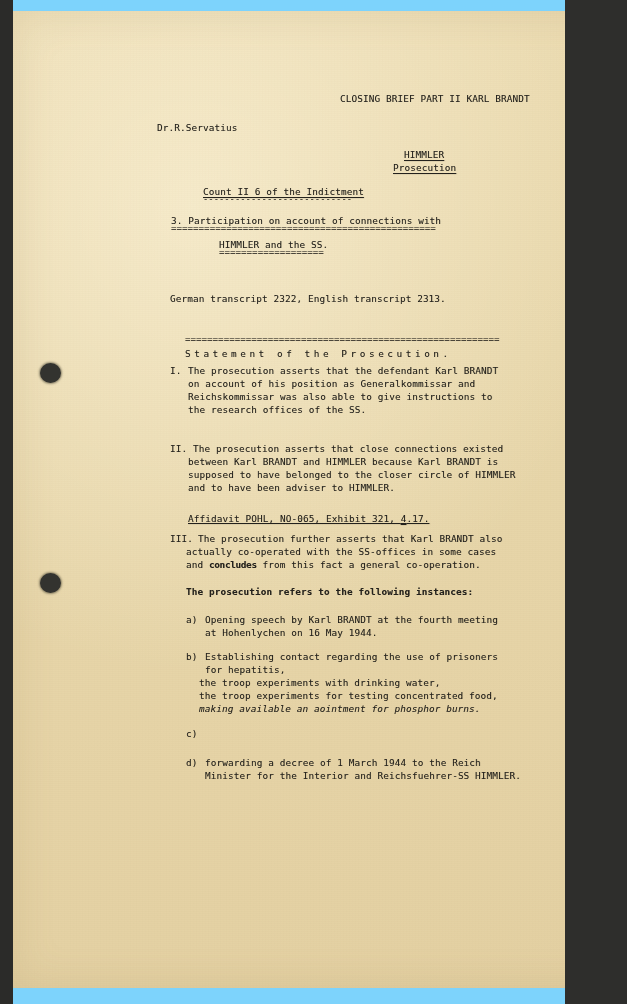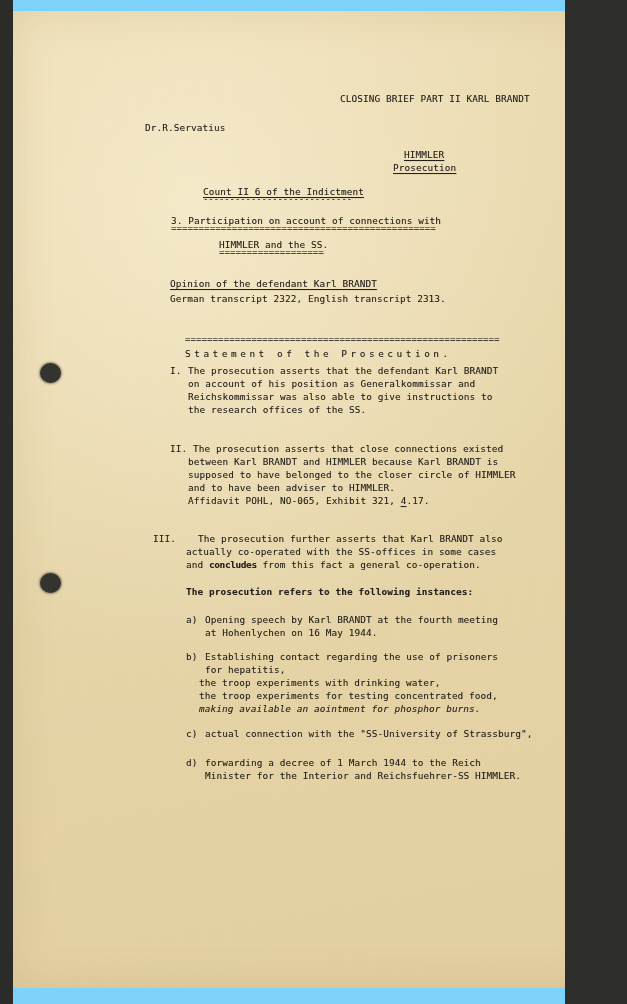--- a/index.html
+++ b/index.html
@@ -96,73 +96,71 @@
   <div class="page">
     <div class="grain"></div>
 
     <div class="hole h1"></div>
     <div class="hole h2"></div>
 
     <div class="text-layer">
 
       <div class="ln" style="left:327px; top:81px;">CLOSING BRIEF PART II KARL BRANDT</div>
 
-      <div class="ln" style="left:132px; top:110px;">Dr.R.Servatius</div>
+      <div class="ln" style="left:144px; top:110px;">Dr.R.Servatius</div>
 
       <div class="ln u" style="left:391px; top:137px;">HIMMLER</div>
       <div class="ln u" style="left:380px; top:150px;text-align:center;">Prosecution</div>
 
       <div class="ln u" style="left:190px; top:174px;">Count II 6 of the Indictment</div>
       <div class="ln" style="left:190px; top:182px; font-size:8.6px;">----------------------------</div>
 
       <div class="ln" style="left:158px; top:203px;">3. Participation on account of connections with</div>
       <div class="ln eq" style="left:158px; top:211px;">================================================</div>
 
       <div class="ln" style="left:206px; top:227px;">HIMMLER and the SS.</div>
       <div class="ln eq" style="left:206px; top:235px;">===================</div>
 
-      <div class="ln u" style="left:157px; top:266px;">Opinion of the defendant Karl BRANDT</div>
       <div class="ln" style="left:157px; top:281px;">German transcript 2322, English transcript 2313.</div>
 
       <div class="ln spaced" style="left:172px; top:314px;margin-top:22px;">Statement of the Prosecution.</div>
       <div class="ln eq" style="left:172px; top:322px;">=========================================================</div>
 
       <div class="ln" style="left:157px; top:353px;">I.</div>
       <div class="ln" style="left:175px; top:353px;">The prosecution asserts that the defendant Karl BRANDT</div>
       <div class="ln" style="left:175px; top:366px;">on account of his position as Generalkommissar and</div>
       <div class="ln" style="left:175px; top:379px;">Reichskommissar was also able to give instructions to</div>
       <div class="ln" style="left:175px; top:392px;">the research offices of the SS.</div>
 
       <div class="ln" style="left:157px; top:431px;">II.</div>
       <div class="ln" style="left:180px; top:431px;">The prosecution asserts that close connections existed</div>
       <div class="ln" style="left:175px; top:444px;">between Karl BRANDT and HIMMLER because Karl BRANDT is</div>
       <div class="ln" style="left:175px; top:457px;">supposed to have belonged to the closer circle of HIMMLER</div>
       <div class="ln" style="left:175px; top:470px;">and to have been adviser to HIMMLER.</div>
-      <div class="ln" style="left:175px; top:483px;"><span>Affidavit POHL, NO-065, Exhibit 321, </span><span class="u">4</span><span>.17.</span></div>
+      <div class="ln" style="left:175px; top:501px;text-decoration:underline;"><span>Affidavit POHL, NO-065, Exhibit 321, </span><span class="u">4</span><span>.17.</span></div>
 
-      <div class="ln" style="left:140px; top:521px;">III.</div>
+      <div class="ln" style="left:157px; top:521px;">III.</div>
       <div class="ln" style="left:185px; top:521px;">The prosecution further asserts that Karl BRANDT also</div>
       <div class="ln" style="left:173px; top:534px;">actually co-operated with the SS-offices in some cases</div>
       <div class="ln" style="left:173px; top:547px;"><span>and </span><span class="bolded">concludes</span><span> from this fact a general co-operation.</span></div>
 
       <div class="ln" style="left:173px; top:574px;font-weight:bold;">The prosecution refers to the following instances:</div>
 
       <div class="ln" style="left:173px; top:602px;">a)</div>
       <div class="ln" style="left:192px; top:602px;">Opening speech by Karl BRANDT at the fourth meeting</div>
       <div class="ln" style="left:192px; top:615px;text-align:right;">at Hohenlychen on 16 May 1944.</div>
 
       <div class="ln" style="left:173px; top:639px;">b)</div>
       <div class="ln" style="left:192px; top:639px;">Establishing contact regarding the use of prisoners</div>
       <div class="ln" style="left:192px; top:652px;">for hepatitis,</div>
       <div class="ln" style="left:186px; top:665px;">the troop experiments with drinking water,</div>
       <div class="ln" style="left:186px; top:678px;">the troop experiments for testing concentrated food,</div>
       <div class="ln" style="left:186px; top:691px;font-style:italic;">making available an aointment for phosphor burns.</div>
 
       <div class="ln" style="left:173px; top:716px;">c)</div>
-      <div class="ln" style="left:192px; top:716px;">actual connection with the "SS-University of Strassburg",</div>
 
       <div class="ln" style="left:173px; top:745px;">d)</div>
       <div class="ln" style="left:192px; top:745px;">forwarding a decree of 1 March 1944 to the Reich</div>
       <div class="ln" style="left:192px; top:758px;">Minister for the Interior and Reichsfuehrer-SS HIMMLER.</div>
 
       <div class="pagenum" style="top:814px;text-align:right;">- 168 -</div>
 
     </div>
   </div>
 </div>

